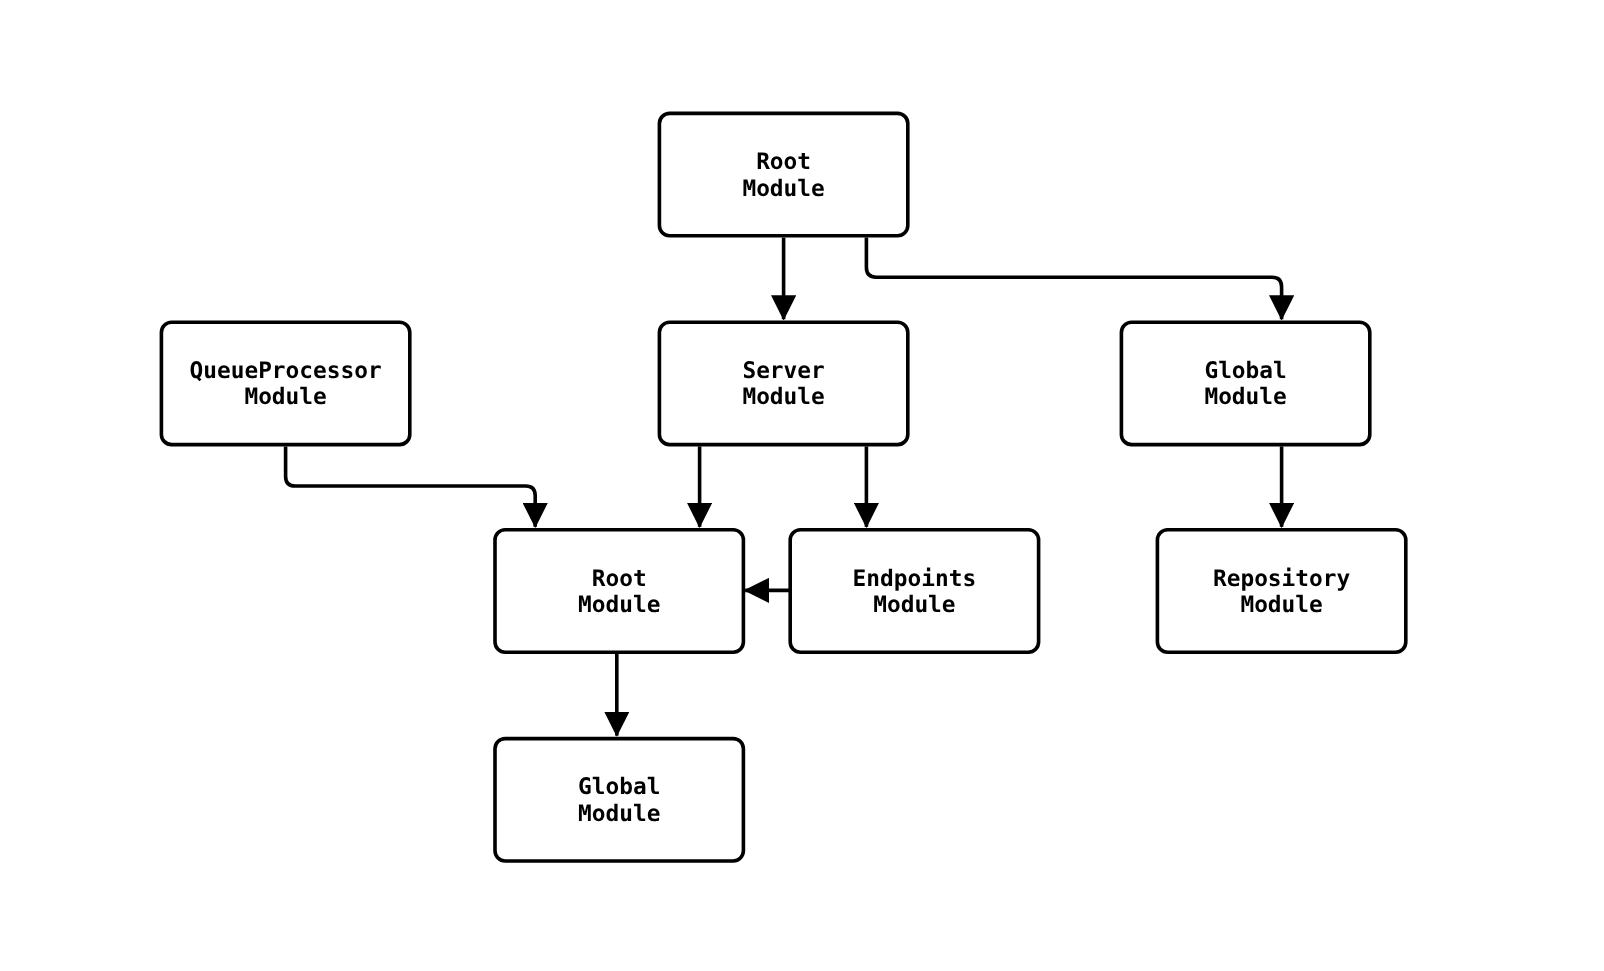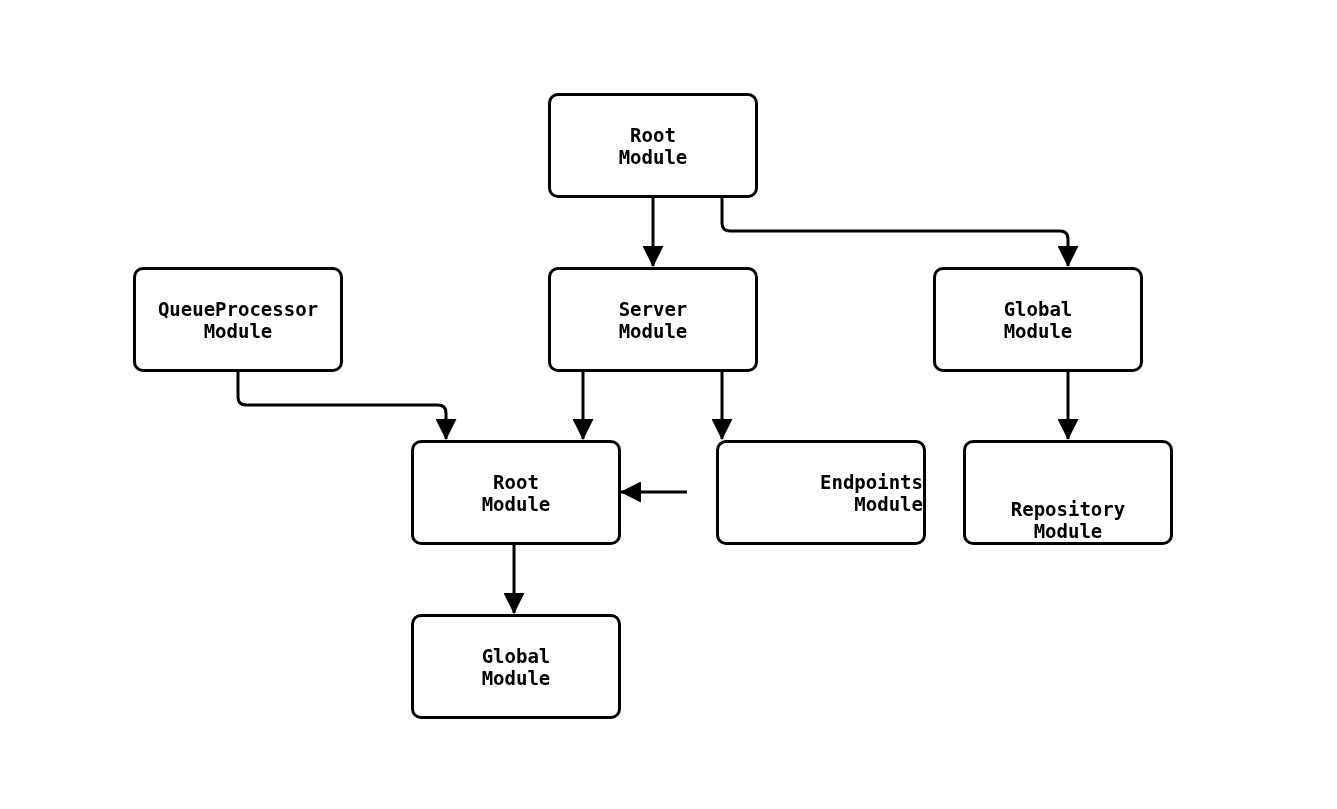--- a/index.html
+++ b/index.html
@@ -47,22 +47,22 @@
     font-size: 19px;
     line-height: 22px;
     color: #000000;
     text-align: center;
   }
   #node-root          { left: 548px; top: 93px;  }
   #node-queueprocessor{ left: 133px; top: 267px; }
   #node-server        { left: 548px; top: 267px; }
   #node-global        { left: 933px; top: 267px; }
   #node-core          { left: 411px; top: 440px; }
-  #node-endpoints     { left: 716px; top: 440px; align-items: flex-end; }
-  #node-repository    { left: 963px; top: 440px; justify-content: flex-end; }
+  #node-endpoints     { left: 657px; top: 440px; }
+  #node-repository    { left: 963px; top: 440px; }
   #node-queue         { left: 411px; top: 614px; }
 </style>
 </head>
 <body>
 
 <div id="diagram">
 
   <svg id="edge-svg" viewBox="0 0 1337 809" xmlns="http://www.w3.org/2000/svg">
     <defs>
       <marker id="arrowhead" viewBox="0 0 10 10" refX="9.5" refY="5" markerWidth="7" markerHeight="7" orient="auto-start-reverse">

